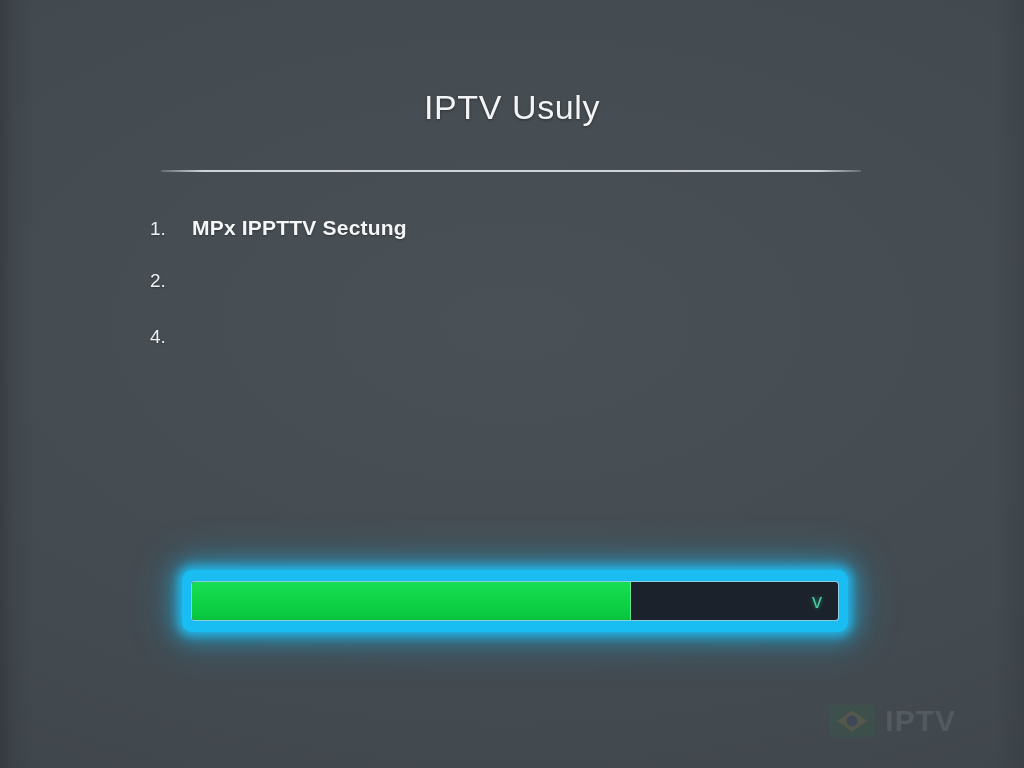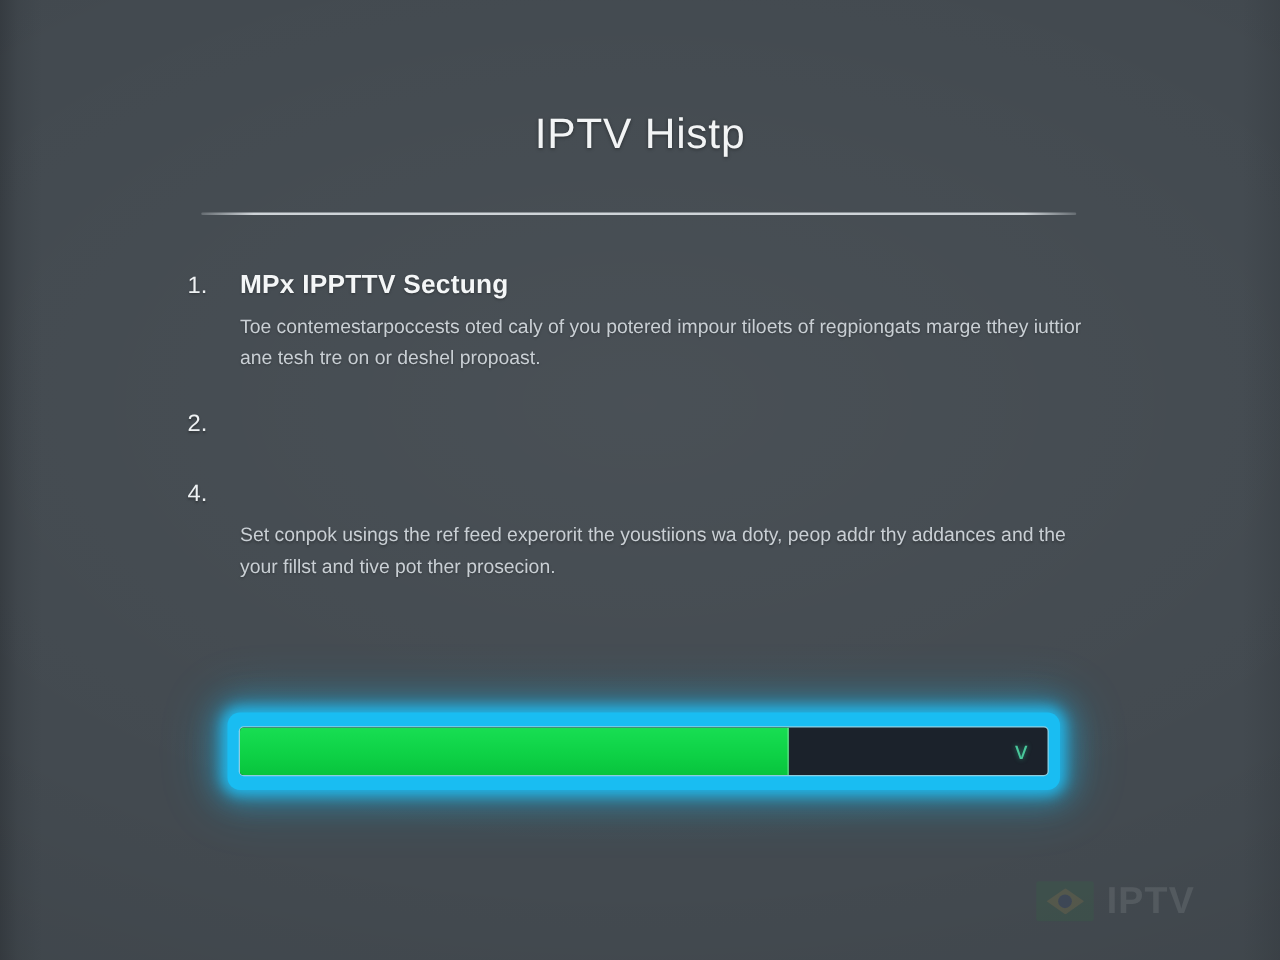--- a/index.html
+++ b/index.html
@@ -207,45 +207,43 @@
     color: #e9edf0;
   }
 </style>
 </head>
 <body>
 
 <div class="bg-shade"></div>
 
 <div class="screen">
 
-  <div class="title">IPTV Histp</div>
+  <div class="title">IPTV Usuly</div>
 
   <div class="divider"></div>
 
   <div class="steps">
 
     <div class="step gap-1">
       <div class="step-head">
         <span class="step-num">1.</span>
         <span class="step-title">MPx IPPTTV Sectung</span>
       </div>
-      <div class="step-body">Toe contemestarpoccests oted caly of you potered impour tiloets of regpiongats marge tthey iuttior ane tesh tre on or deshel propoast.</div>
     </div>
 
     <div class="step gap-2">
       <div class="step-head">
         <span class="step-num">2.</span>
       </div>
     </div>
 
     <div class="step">
       <div class="step-head">
         <span class="step-num">4.</span>
       </div>
-      <div class="step-body">Set conpok usings the ref feed experorit the youstiions wa doty, peop addr thy addances and the your fillst and tive pot ther prosecion.</div>
     </div>
 
   </div>
 
   <div class="progress-wrap">
     <div class="progress-glow"></div>
     <div class="progress-track">
       <div class="progress-fill" style="width: 68%;"></div>
       <span class="progress-chevron">v</span>
     </div>

